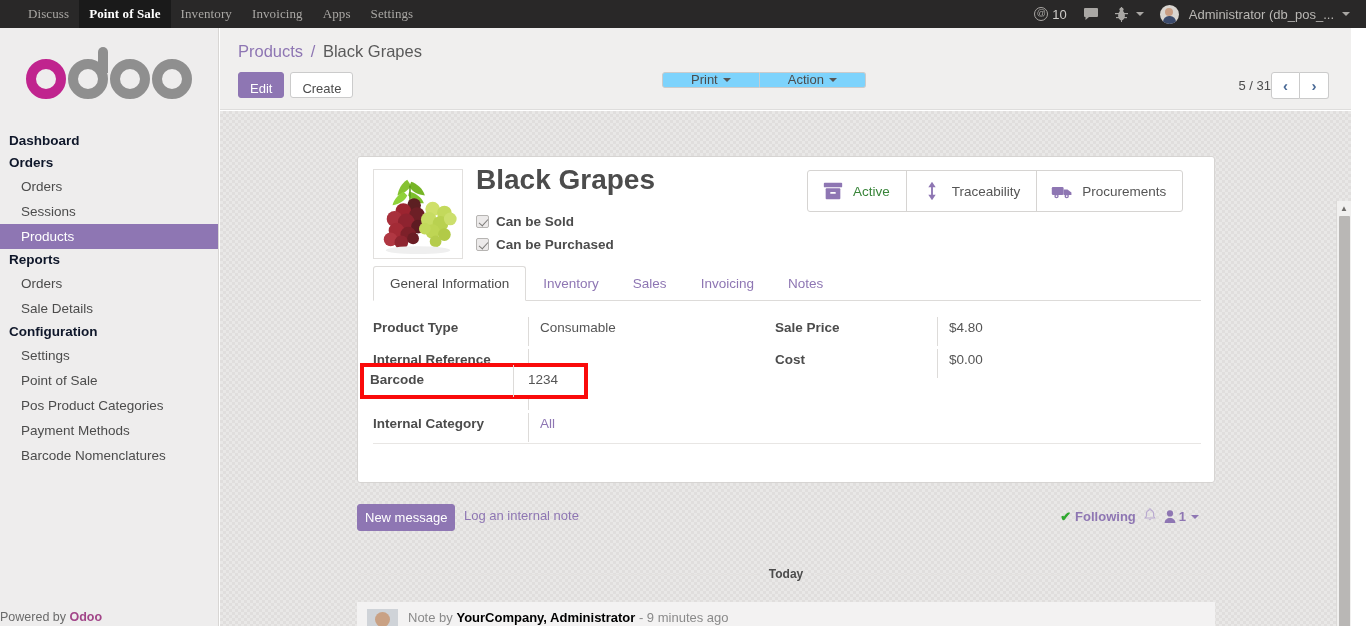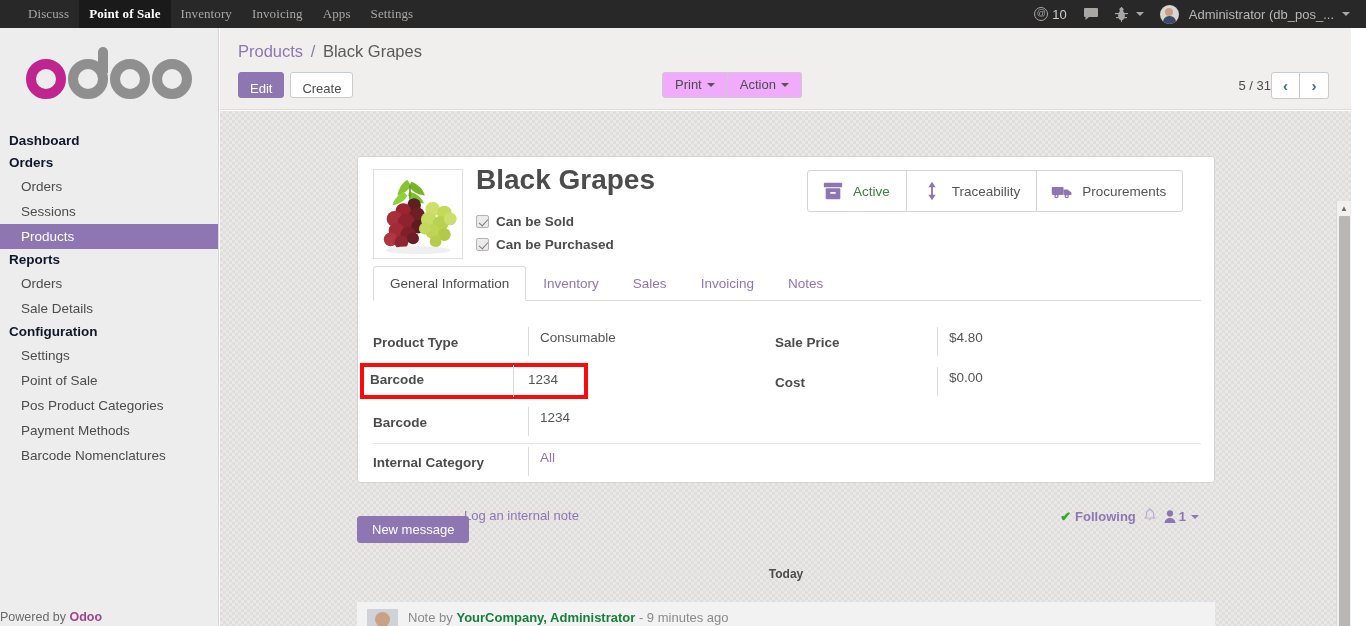--- a/index.html
+++ b/index.html
@@ -109,22 +109,22 @@
   #breadcrumb .sep { color: #8e76b3; margin: 0 3px; }
   #btn-row { position: absolute; left: 18px; top: 44px; display: flex; gap: 6px; }
   .btn {
     height: 26px; padding: 4px 11px; border-radius: 3px;
     font-size: 13px; line-height: 24px; cursor: pointer;
     border: 1px solid #cbcbcb; background: #ffffff; color: #4c4c4c;
   }
   .btn.primary { background: #8e76b3; border-color: #8e76b3; color: #ffffff; }
   #pa-row { position: absolute; left: 442px; top: 44px; display: flex; }
   .pa-btn {
-    height: 26px; padding: 0 12px; font-size: 13px; line-height: 24px;
-    border: 1px solid #cbcbcb; background: #f0abfc; color: #4c4c4c; cursor: pointer;
+    height: 16px; padding: 0 28px; font-size: 13px; line-height: 24px;
+    border: 1px solid #cbcbcb; background: #7dd3fc; color: #4c4c4c; cursor: pointer;
     display: flex; align-items: center; gap: 5px;
   }
   .pa-btn:first-child { border-radius: 3px 0 0 3px; }
   .pa-btn:last-child { border-radius: 0 3px 3px 0; border-left: none; }
   .caret-dark {
     width:0;height:0;border-left:4px solid transparent;border-right:4px solid transparent;
     border-top:4px solid #555;
   }
   #pager { position: absolute; right: 22px; top: 44px; display: flex; align-items: center; gap: 0; }
   #pager-label { font-size: 13px; color: #4c4c4c; }
@@ -197,21 +197,21 @@
   }
   .tab.active {
     color: #4c4c4c; background: #fff;
     border-color: #dddbd9 #dddbd9 #fff;
   }
 
   
   .fgroup { position: absolute; top: 160px; }
   #fg-left { left: 15px; width: 400px; }
   #fg-right { left: 417px; width: 410px; }
-  .frow { display: flex; align-items: center; height: 32px; margin-top: 8px; }
+  .frow { display: flex; align-items: flex-start; height: 32px; }
   .flabel {
     font-size: 13.5px; font-weight: bold; color: #4c4c4c;
     padding-top: 3px; white-space: nowrap;
   }
   #fg-left .flabel { width: 155px; }
   #fg-right .flabel { width: 162px; }
   .fvalue {
     font-size: 13.5px; color: #555; padding-top: 3px; padding-left: 11px;
     border-left: 1px solid #dddbd9; min-height: 29px; flex: 1;
   }
@@ -239,21 +239,21 @@
     background: #dddbd9; z-index: 6;
   }
 
   
   #chatter {
     position: absolute; left: 137px; top: 393px; width: 858px;
     font-size: 13px;
   }
   #chatter-top { position: relative; height: 42px; }
   #btn-newmsg {
-    position: absolute; left: 0; top: 12px; height: 27px; padding: 0 14px;
+    position: absolute; left: 0; top: 0; height: 27px; padding: 0 7px;
     background: #8e76b3; color: #fff; border: 1px solid #8e76b3;
     border-radius: 3px; font-size: 13px; line-height: 25px; cursor: pointer;
   }
   #btn-lognote {
     position: absolute; left: 107px; top: 4px;
     color: #8e76b3; font-size: 13px; cursor: pointer;
   }
   #followers { position: absolute; right: 16px; top: 4px; display: flex; align-items: center; gap: 8px; }
   #following-state { display: flex; align-items: center; gap: 4px; color: #8e76b3; font-weight: bold; cursor: pointer; }
   .checkmark-green { color: #2fa82f; font-size: 13px; }
@@ -283,21 +283,21 @@
   #msg-avatar::before{
     content:""; position:absolute; left:8px; top:3px; width:15px; height:15px;
     border-radius:50%; background:#c9a184;
   }
   #msg-avatar::after{
     content:""; position:absolute; left:2px; top:18px; width:27px; height:18px;
     border-radius:8px 8px 0 0; background:#f2f2f2;
   }
   #msg-body { padding-top: 1px; }
   #msg-head { font-size: 13px; color: #8a8a8a; }
-  #msg-head b { color: #15803d; }
+  #msg-head b { color: #000000; }
 
   
   #vscroll {
     position: absolute; right: 0; top: 90px; width: 15px; height: 536px;
     background: #f1f0ef; border-left: 1px solid #dcdad8;
   }
   #vscroll .arr {
     height: 14px; display: flex; align-items: center; justify-content: center;
     font-size: 8px; color: #6e6c6a; cursor: pointer;
   }

